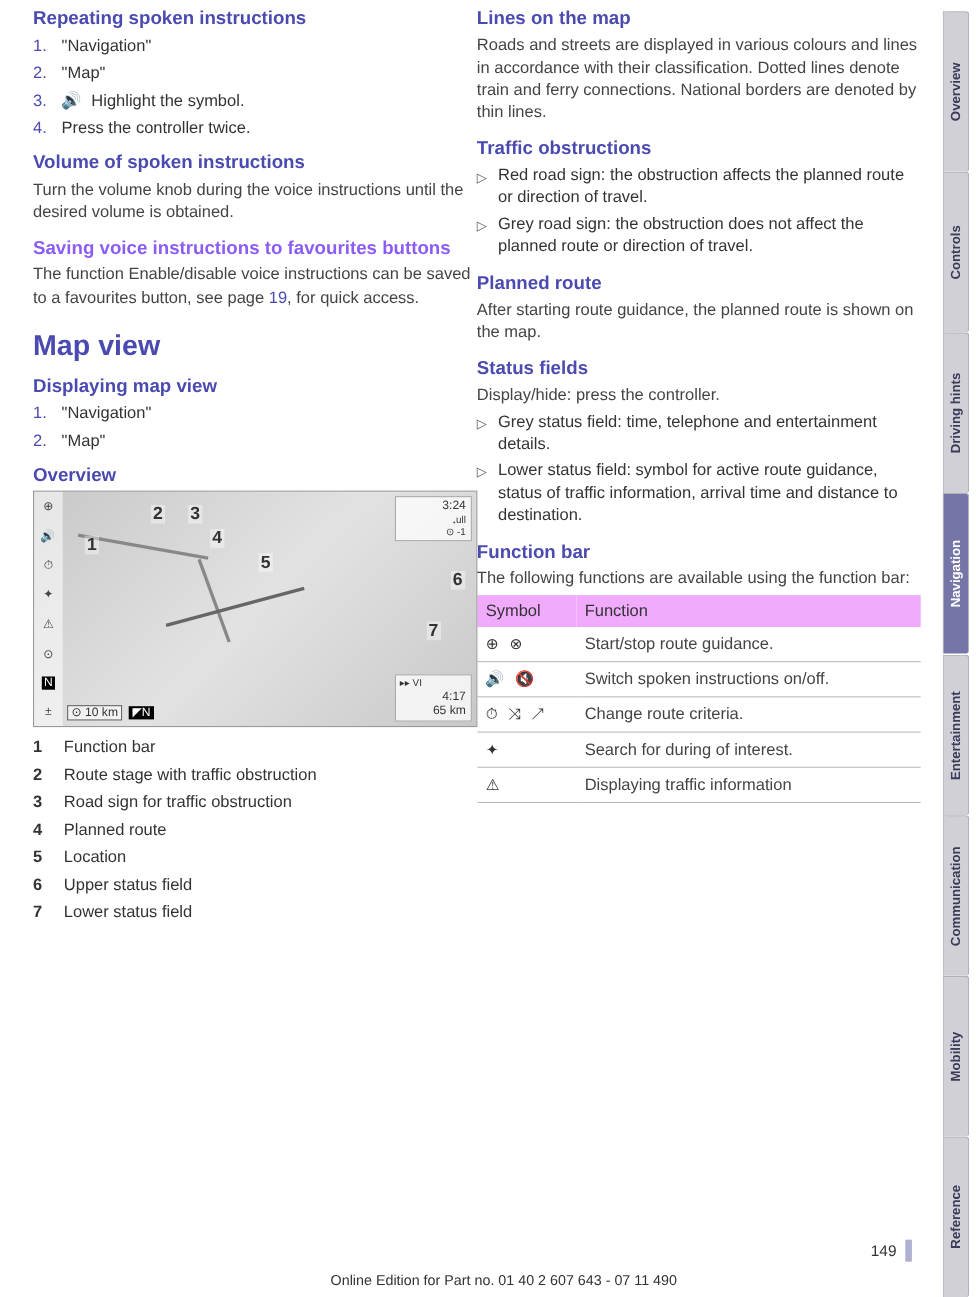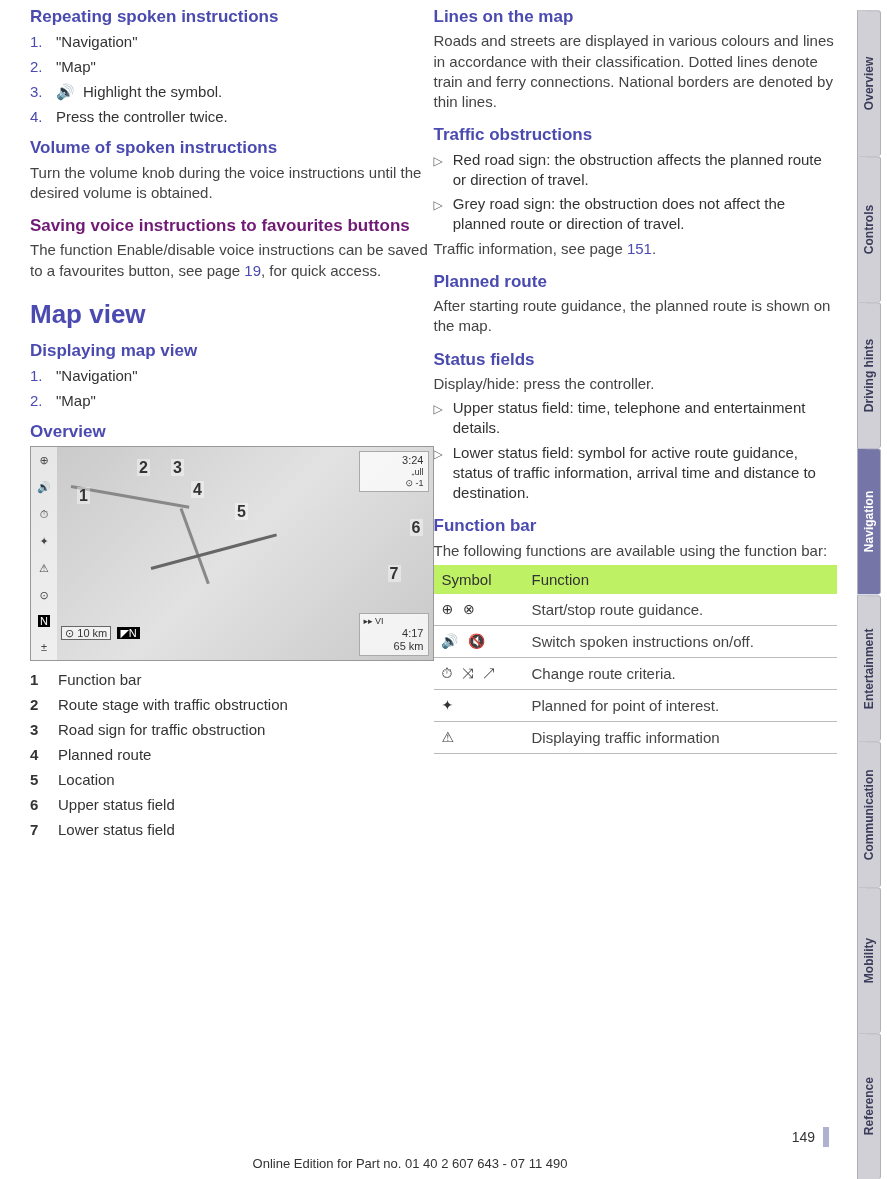--- a/index.html
+++ b/index.html
@@ -60,21 +60,21 @@
     margin-bottom: 4px;
     line-height: 1.25;
   }
   h1.major {
     color: #4a4ab0;
     font-weight: bold;
     font-size: 26px;
     margin: 18px 0 10px 0;
   }
   h3.sub {
-    color: #701a75;
+    color: #8b5cf6;
     font-weight: bold;
     font-size: 17px;
     margin: 12px 0 4px 0;
     line-height: 1.25;
   }
   p { line-height: 1.35; margin-bottom: 4px; color: #444; }
   ol.nums { list-style: none; padding: 0; margin: 0 0 10px 0; }
   ol.nums li { display: flex; align-items: flex-start; gap: 10px; margin-bottom: 4px; line-height: 1.4; }
   ol.nums .n { color: #4a4ab0; min-width: 16px; }
   .legend { margin: 6px 0; }
@@ -112,40 +112,41 @@
   .status-box {
     position: absolute;
     background: rgba(255,255,255,0.75);
     border: 1px solid #aaa;
     font-size: 11px;
     padding: 2px 4px;
     text-align: right;
     line-height: 1.2;
   }
   .map-scale {
-    position: absolute; bottom: 20px; left: 30px;
+    position: absolute; bottom: 6px; left: 30px;
     font-size: 11px; color: #333;
   }
   .func-table { width: 100%; border-collapse: collapse; margin-top: 4px; }
   .func-table th {
-    background: #bef264; color: #333; text-align: left;
+    background: #f0abfc; color: #333; text-align: left;
     font-weight: normal; padding: 6px 8px; font-size: 15px;
   }
   .func-table td {
     border-bottom: 1px solid #bbb;
     padding: 7px 8px; vertical-align: top; font-size: 15px; color: #444;
   }
   .func-table td.sym { width: 90px; color: #333; font-size: 14px; letter-spacing: 3px; }
   .footer {
     position: absolute;
     bottom: 8px;
     width: 820px;
     text-align: center;
     font-size: 13px;
     color: #333;
+    margin-left: 48px;
   }
   .pagenum {
     position: absolute;
     bottom: 34px;
     right: 72px;
     font-size: 14px;
     color: #333;
   }
   .pagenum::before {
     content: "";
@@ -295,33 +296,30 @@
       <ul class="tri-list">
         <li>
             <span class="tri">▷</span>
             <span>Red road sign: the obstruction affects the planned route or direction of travel.</span>
           </li>
         <li>
             <span class="tri">▷</span>
             <span>Grey road sign: the obstruction does not affect the planned route or direction of travel.</span>
           </li>
       </ul>
-      <p>
-        <span>Traffic information, see page </span><span class="link">151</span><span>.</span>
-      </p>
 
       <h2 class="sec" style="margin-top:12px;">Planned route</h2>
       <p>After starting route guidance, the planned route is shown on the map.</p>
 
       <h2 class="sec" style="margin-top:12px;">Status fields</h2>
       <p>Display/hide: press the controller.</p>
       <ul class="tri-list">
         <li>
             <span class="tri">▷</span>
-            <span>Upper status field: time, telephone and entertainment details.</span>
+            <span>Grey status field: time, telephone and entertainment details.</span>
           </li>
         <li>
             <span class="tri">▷</span>
             <span>Lower status field: symbol for active route guidance, status of traffic information, arrival time and distance to destination.</span>
           </li>
       </ul>
 
       <h2 class="sec" style="margin-top:12px;">Function bar</h2>
       <p>The following functions are available using the function bar:</p>
       <table class="func-table">
@@ -337,21 +335,21 @@
         <tr>
           <td class="sym">🔊  🔇</td>
           <td>Switch spoken instructions on/off.</td>
         </tr>
         <tr>
           <td class="sym">⏱  ⤨  ↗</td>
           <td>Change route criteria.</td>
         </tr>
         <tr>
           <td class="sym">✦</td>
-          <td>Planned for point of interest.</td>
+          <td>Search for during of interest.</td>
         </tr>
         <tr>
           <td class="sym">⚠</td>
           <td>Displaying traffic information</td>
         </tr>
       </tbody>
         </table>
     </div>
   </div>
 

